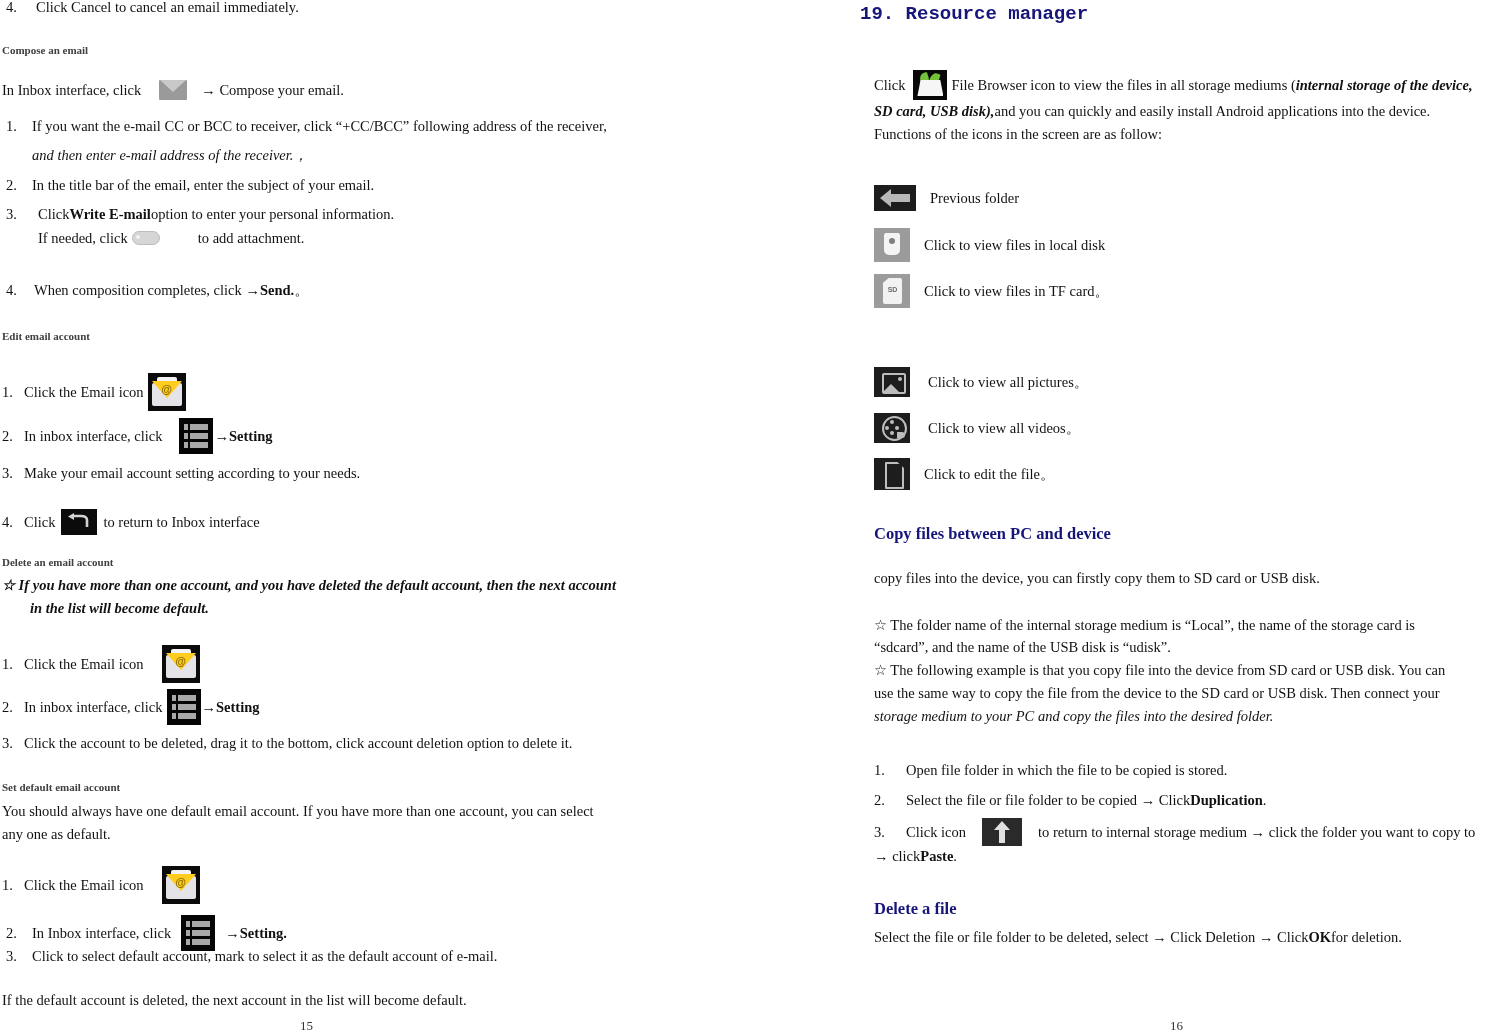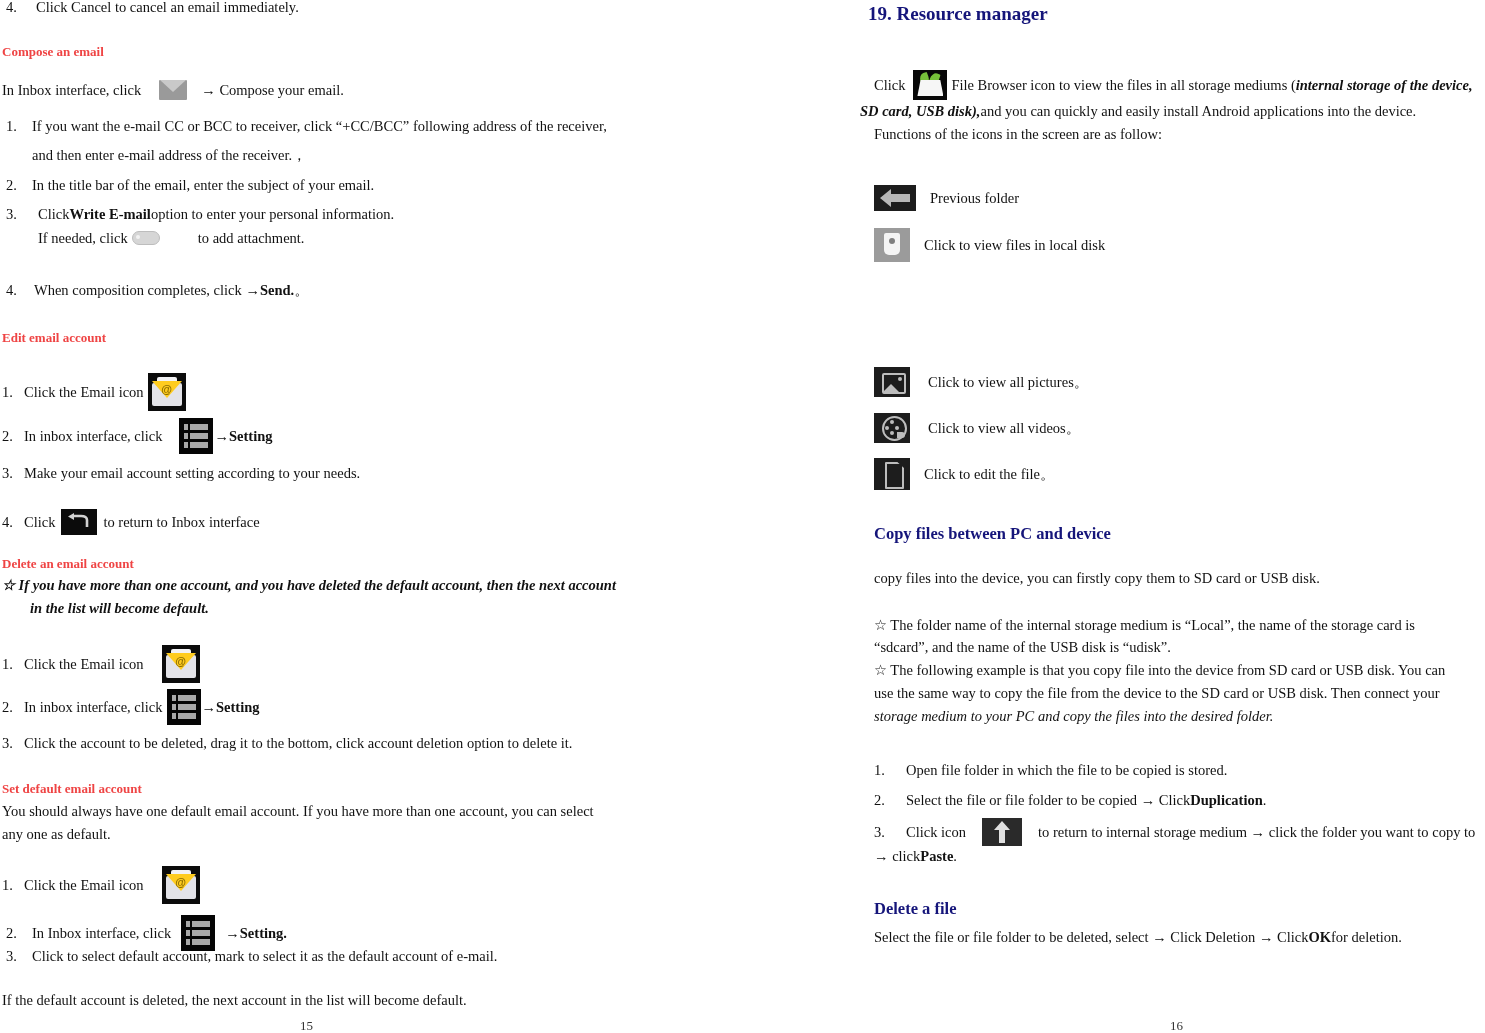--- a/index.html
+++ b/index.html
@@ -22,23 +22,23 @@
   }
   #page-left  { left: 0px;   width: 700px; }
   #page-right { left: 860px; width: 625px; }
 
   .body-text {
     font-size: 14.5px;
     line-height: 1.0;
     color: #111;
   }
   .h-blue {
-    color: #ef4444;
+    color: #404040;
     font-weight: bold;
-    font-size: 13px;
+    font-size: 11px;
     font-family: "Liberation Serif", "DejaVu Serif", serif;
   }
   .h-navy {
     color: #15157a;
     font-weight: bold;
     font-size: 16.5px;
   }
   .h-navy-big {
     color: #15157a;
     font-weight: bold;
@@ -335,21 +335,21 @@
     <span class="icon ico-envelope" style="margin:0 14px 0 18px;">
         <span class="env-plus">+</span>
       </span>
     <span>→ Compose your email.</span>
   </div>
 
   <div class="row body-text" style="left:6px; top:119px;">
     <span class="num" style="width:26px;">1.</span>
     <span>If you want the e-mail CC or BCC to receiver, click “+CC/BCC” following address of the receiver,</span>
   </div>
-  <div class="row body-text" style="left:32px; top:148px;">and then enter e-mail address of the receiver.，</div>
+  <div class="row body-text" style="left:32px; top:148px;font-style:italic;">and then enter e-mail address of the receiver.，</div>
 
   <div class="row body-text" style="left:6px; top:178px;">
     <span class="num" style="width:26px;">2.</span>
     <span>In the title bar of the email, enter the subject of your email.</span>
   </div>
 
   <div class="row body-text" style="left:6px; top:207px;">
     <span class="num" style="width:32px;">3.</span>
     <span>Click </span>
     <span class="bold">Write E-mail</span>
@@ -498,33 +498,33 @@
     <span>Click to select default account, mark to select it as the default account of e-mail.</span>
   </div>
 
   <div class="blk body-text" style="left:2px; top:993px;">If the default account is deleted, the next account in the list will become default.</div>
 
   <div class="blk pagenum" style="left:300px; top:1018px;">15</div>
 </div>
 
 <div class="page" id="page-right">
 
-  <div class="blk h-navy-big" style="left:8px; top:3px;">19. Resource manager</div>
+  <div class="blk h-navy-big" style="left:0; top:3px;font-family:Liberation Mono, monospace;">19. Resource manager</div>
 
   <div class="row body-text" style="left:14px; top:70px;">
     <span>Click</span>
     <span class="icon ico-filebrowser" style="margin:0 4px 0 8px;">
       <span class="fb-leaf-l"></span>
         <span class="fb-leaf-r"></span>
         <span class="fb-paper"></span>
     </span>
     <span>File Browser icon to view the files in all storage mediums (</span>
     <span class="bold ital">internal storage of the device,</span>
   </div>
-  <div class="row body-text" style="left:0; top:104px;">
+  <div class="row body-text" style="left:14px; top:104px;">
     <span class="bold ital">SD card, USB disk),</span>
     <span> and you can quickly and easily install Android applications into the device.</span>
   </div>
   <div class="blk body-text" style="left:14px; top:127px;">Functions of the icons in the screen are as follow:</div>
 
   <div class="row body-text" style="left:14px; top:185px;">
     <span class="icon ico-prev">
       <svg width="30" height="18" viewBox="0 0 30 18" aria-hidden="true">
         <polygon points="0,9 11,0 11,5 30,5 30,13 11,13 11,18" fill="#b8b8b8"></polygon>
       </svg>
@@ -533,20 +533,27 @@
   </div>
 
   <div class="row body-text" style="left:14px; top:228px;">
     <span class="icon ico-disk">
       <span class="disk-body"></span>
         <span class="disk-hole"></span>
     </span>
     <span style="margin-left:14px;">Click to view files in local disk</span>
   </div>
 
+  <div class="row body-text" style="left:14px; top:274px;">
+    <span class="icon ico-sd">
+      <span class="sd-card"></span>
+        <span class="sd-text">SD</span>
+    </span>
+    <span style="margin-left:14px;">Click to view files in TF card。</span>
+  </div>
 
 
   <div class="row body-text" style="left:14px; top:367px;">
     <span class="icon ico-pic">
       <span class="pic-frame">
           <span class="pic-sun"></span>
           <span class="pic-mount"></span>
         </span>
     </span>
     <span style="margin-left:18px;">Click to view all pictures。</span>

